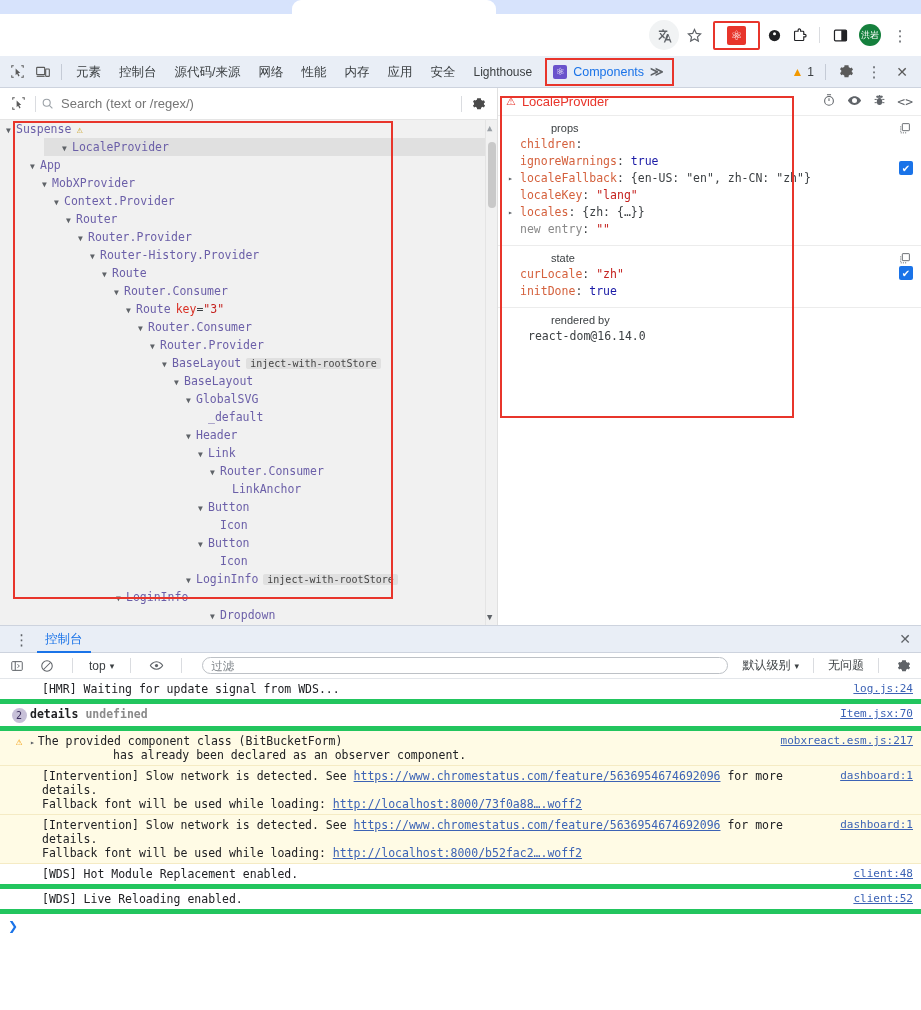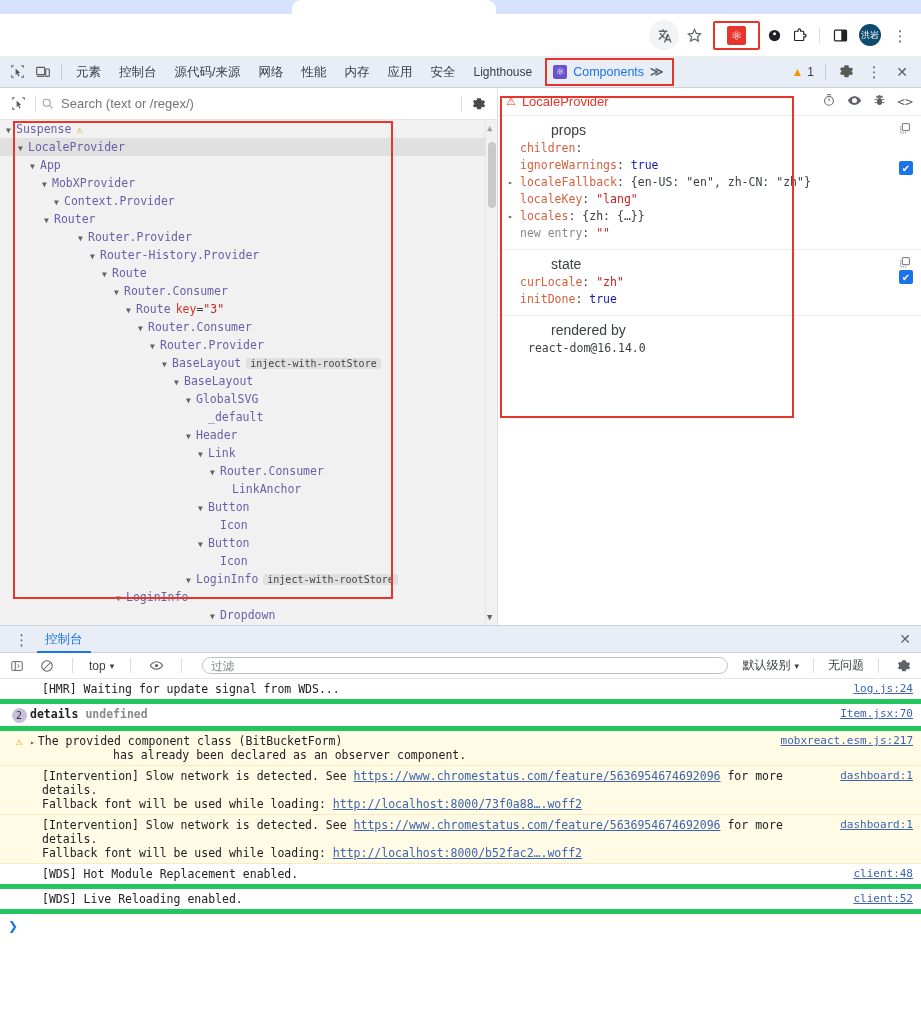--- a/index.html
+++ b/index.html
@@ -40,21 +40,21 @@
     border:2px solid #e8352b; padding:3px 12px; border-radius:2px;
     display:flex; align-items:center; justify-content:center; margin:0 4px;
   }
   .react-ext {
     width:19px; height:19px; background:#e8352b; border-radius:2px;
     display:flex; align-items:center; justify-content:center;
     color:#fff; font-size:13px; line-height:1;
   }
   .tb-sep { width:1px; height:16px; background:#dadce0; margin:0 5px; }
   .avatar {
-    width:22px; height:22px; border-radius:50%; background:#0c4a6e;
+    width:22px; height:22px; border-radius:50%; background:#15803d;
     color:#fff; font-size:9px; display:flex; align-items:center; justify-content:center;
     font-family:"Liberation Sans", sans-serif;
   }
   .dots { font-size:15px; color:#5f6368; letter-spacing:0; line-height:1; }
 
   
   .dt-tabbar {
     height:32px; background:#e9eef6; display:flex; align-items:center;
     border-bottom:1px solid #cdd3de; position:relative;
   }
@@ -123,21 +123,21 @@
   .insp-head {
     height:28px; display:flex; align-items:center; padding:0 8px; gap:6px;
     border-bottom:1px solid #ececec;
   }
   .insp-title { color:#e8352b; font-size:13px; font-family:"Liberation Sans", sans-serif; }
   .insp-warn { color:#e8352b; font-size:11px; }
   .insp-head-icons { margin-left:auto; display:flex; align-items:center; gap:11px; color:#5f6368; }
   .sect {
     border-bottom:1px solid #ececec; padding:6px 0 7px 8px; position:relative;
   }
-  .sect-title { font-size:14px; color:#3c4043; font-family:"Liberation Sans", sans-serif; margin-bottom:2px;padding-left:45px; }
+  .sect-title { font-size:11px; color:#3c4043; font-family:"Liberation Sans", sans-serif; margin-bottom:2px;padding-left:45px; }
   .prop-row {
     font-family:"DejaVu Sans Mono", monospace; font-size:11.5px; line-height:17px;
     white-space:nowrap; padding-left:14px; position:relative;
   }
   .prop-row .tw { position:absolute; left:2px; top:0; color:#5f6368; font-size:8px; }
   .pk { color:#d4603c; }
   .pk-dim { color:#8a8a8a; }
   .pv-str { color:#c5221f; }
   .pv-bool { color:#1a1aa6; }
   .pv-jsx { color:#3c4043; }
@@ -320,25 +320,25 @@
       <div class="tt-icon">
         <svg width="14" height="14" viewBox="0 0 24 24" fill="#4a4a4a">
             <path d="M12 8.4a3.6 3.6 0 1 0 0 7.2 3.6 3.6 0 0 0 0-7.2zm8.5 3.6c0-.5 0-1-.1-1.4l2-1.6-2-3.4-2.4 1a7.6 7.6 0 0 0-2.4-1.4L15.2 2H8.8l-.4 2.6c-.9.3-1.7.8-2.4 1.4l-2.4-1-2 3.4 2 1.6a8.6 8.6 0 0 0 0 2.9l-2 1.6 2 3.4 2.4-1c.7.6 1.5 1.1 2.4 1.4l.4 2.7h6.4l.4-2.7c.9-.3 1.7-.8 2.4-1.4l2.4 1 2-3.4-2-1.6c.1-.5.1-1 .1-1.5z"></path>
           </svg>
       </div>
     </div>
 
     <div class="tree-body">
       <div id="tree-rows">
           <div class="tree-row" style="padding-left: 6px;"><span class="arrow">▼</span><span>Suspense</span><span class="warn-small" style="margin-left: 5px;">⚠</span></div>
-          <div class="tree-row sel" style="padding-left: 18px;"><span class="arrow">▼</span><span>LocaleProvider</span></div>
+          <div class="tree-row sel" style="padding-left: 18px; margin-left: 44px;"><span class="arrow">▼</span><span>LocaleProvider</span></div>
           <div class="tree-row" style="padding-left: 30px;"><span class="arrow">▼</span><span>App</span></div>
           <div class="tree-row" style="padding-left: 42px;"><span class="arrow">▼</span><span>MobXProvider</span></div>
           <div class="tree-row" style="padding-left: 54px;"><span class="arrow">▼</span><span>Context.Provider</span></div>
-          <div class="tree-row" style="padding-left: 44px;"><span class="arrow">▼</span><span>Router</span></div>
+          <div class="tree-row" style="padding-left: 66px;"><span class="arrow">▼</span><span>Router</span></div>
           <div class="tree-row" style="padding-left: 78px;"><span class="arrow">▼</span><span>Router.Provider</span></div>
           <div class="tree-row" style="padding-left: 90px;"><span class="arrow">▼</span><span>Router-History.Provider</span></div>
           <div class="tree-row" style="padding-left: 102px;"><span class="arrow">▼</span><span>Route</span></div>
           <div class="tree-row" style="padding-left: 114px;"><span class="arrow">▼</span><span>Router.Consumer</span></div>
           <div class="tree-row" style="padding-left: 126px;"><span class="arrow">▼</span><span>Route</span><span style="margin-left: 5px;"><span class="kv-key">key</span><span style="color:#3c4043">=</span><span style="color:#c5221f">"3"</span></span></div>
           <div class="tree-row" style="padding-left: 138px;"><span class="arrow">▼</span><span>Router.Consumer</span></div>
           <div class="tree-row" style="padding-left: 150px;"><span class="arrow">▼</span><span>Router.Provider</span></div>
           <div class="tree-row" style="padding-left: 162px;"><span class="arrow">▼</span><span>BaseLayout</span><span class="badge-inject">inject-with-rootStore</span></div>
           <div class="tree-row" style="padding-left: 174px;"><span class="arrow">▼</span><span>BaseLayout</span></div>
           <div class="tree-row" style="padding-left: 186px;"><span class="arrow">▼</span><span>GlobalSVG</span></div>

